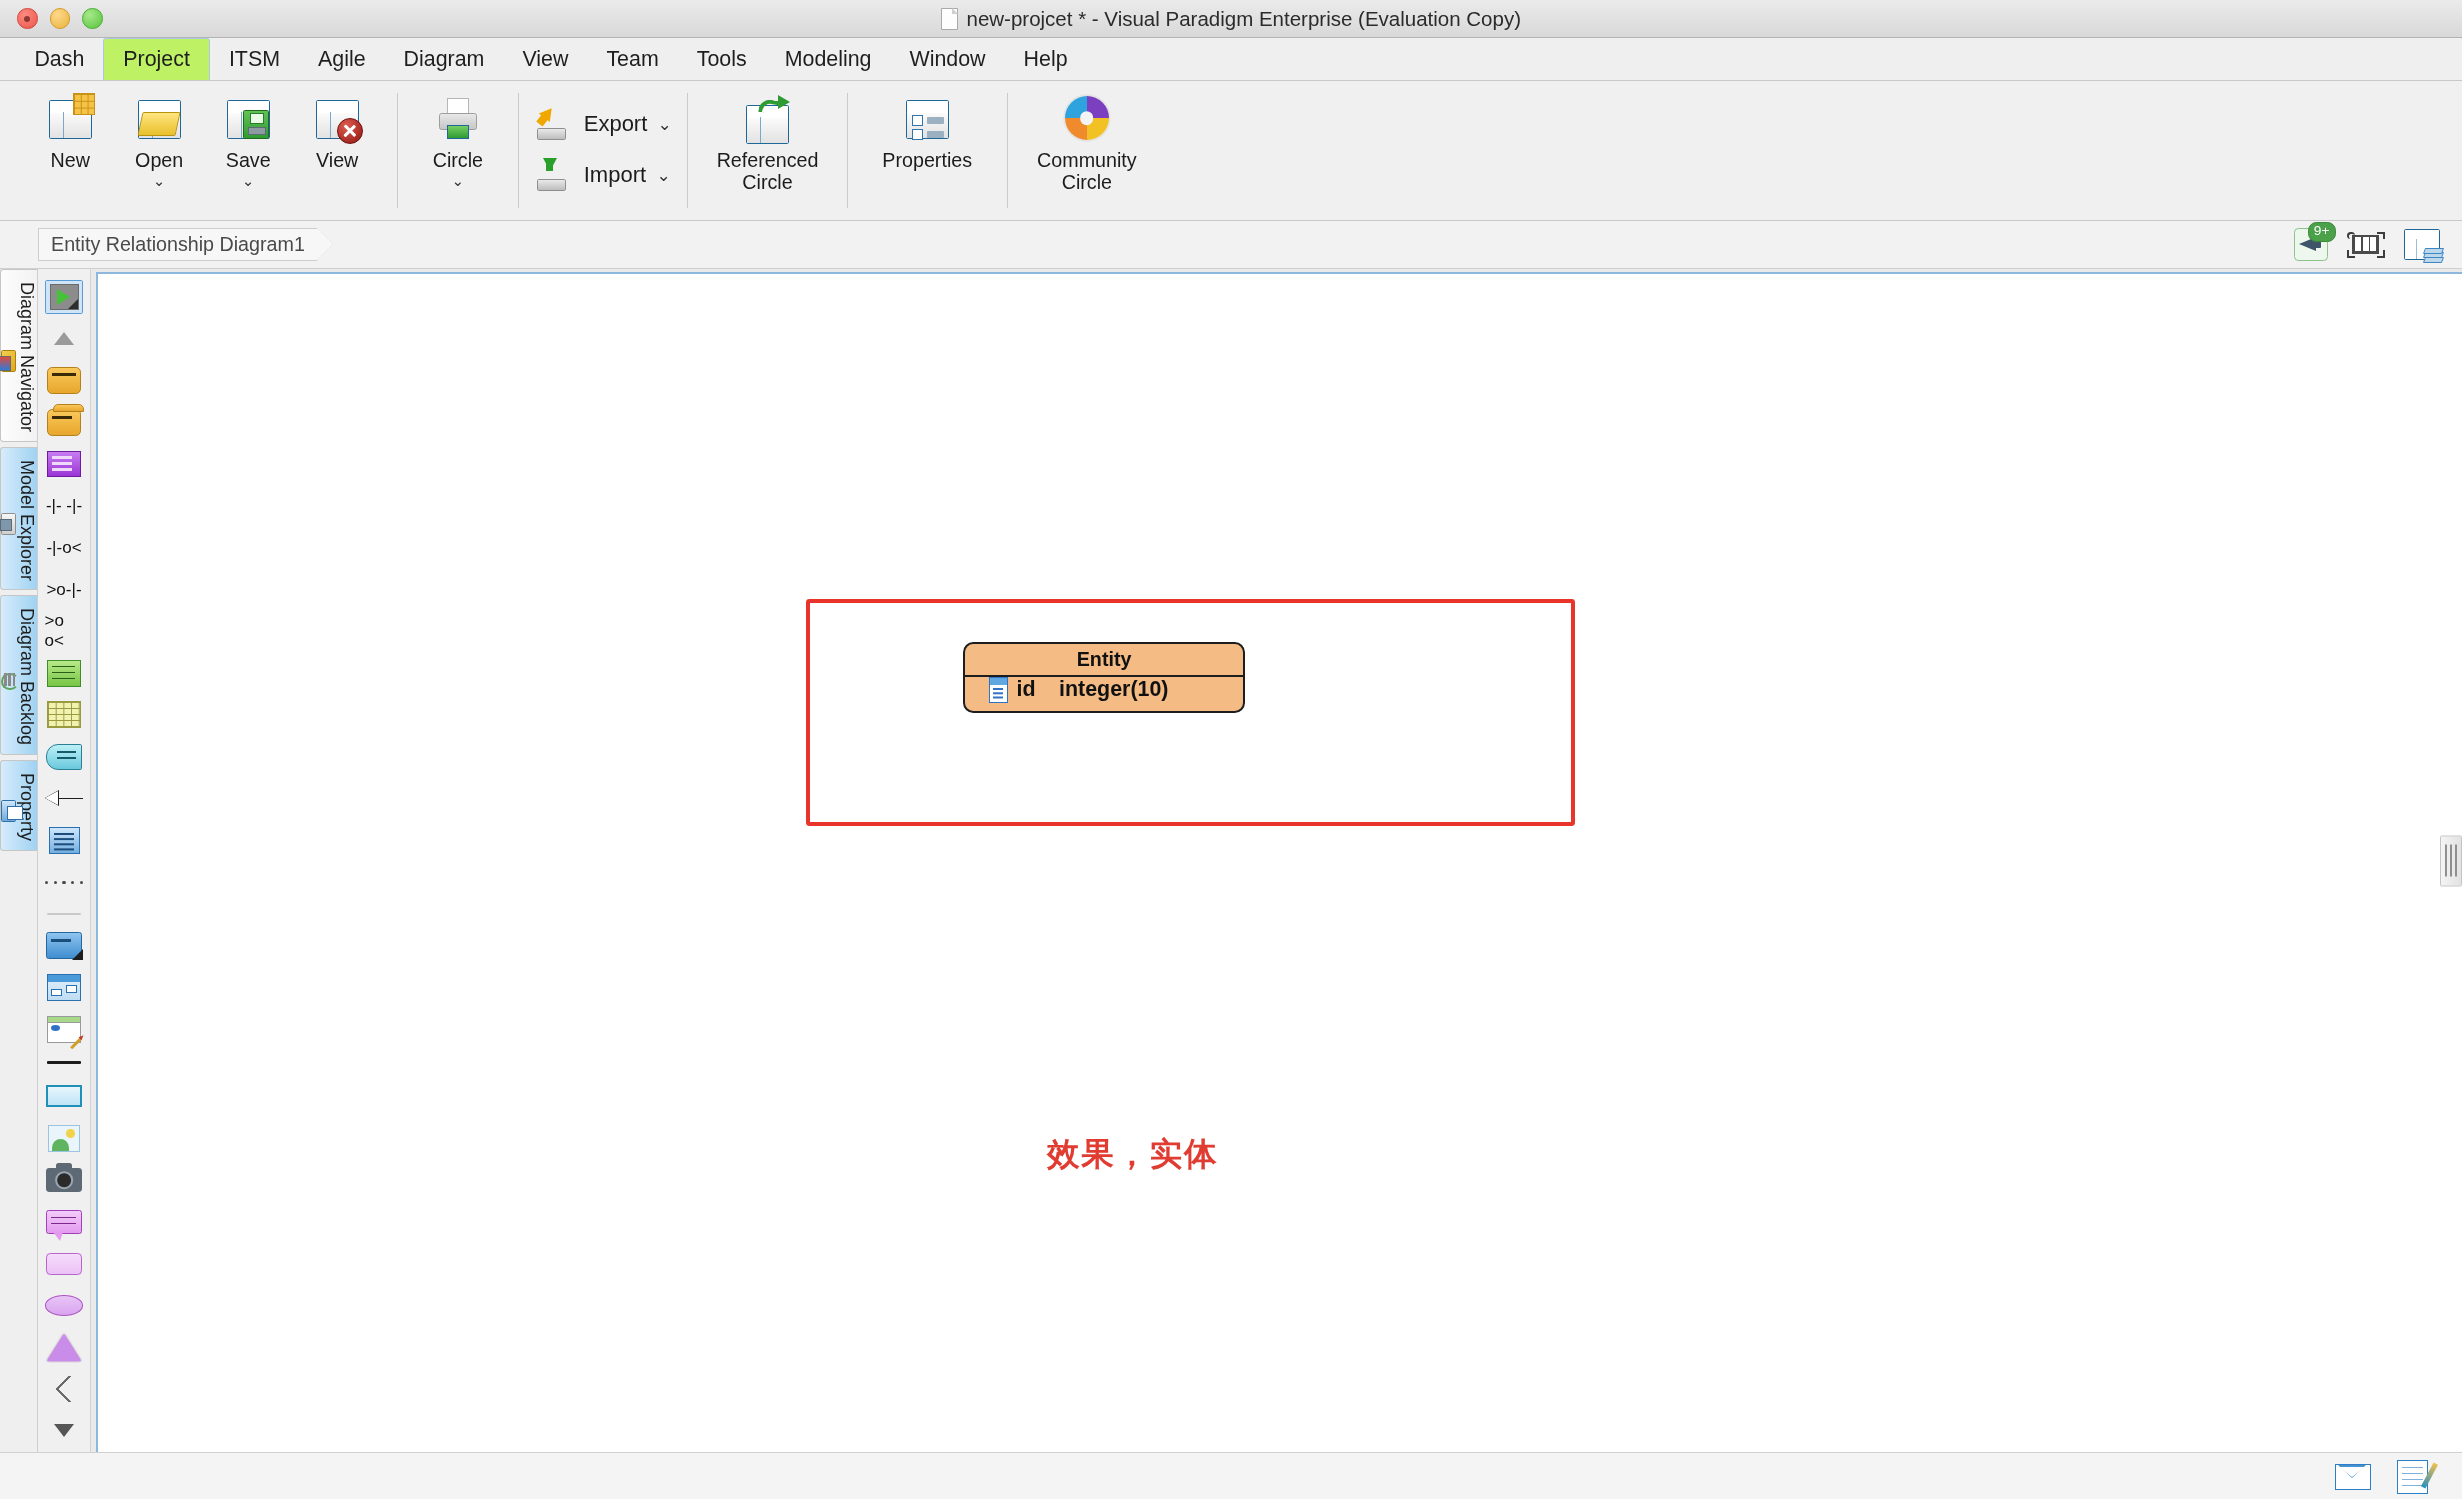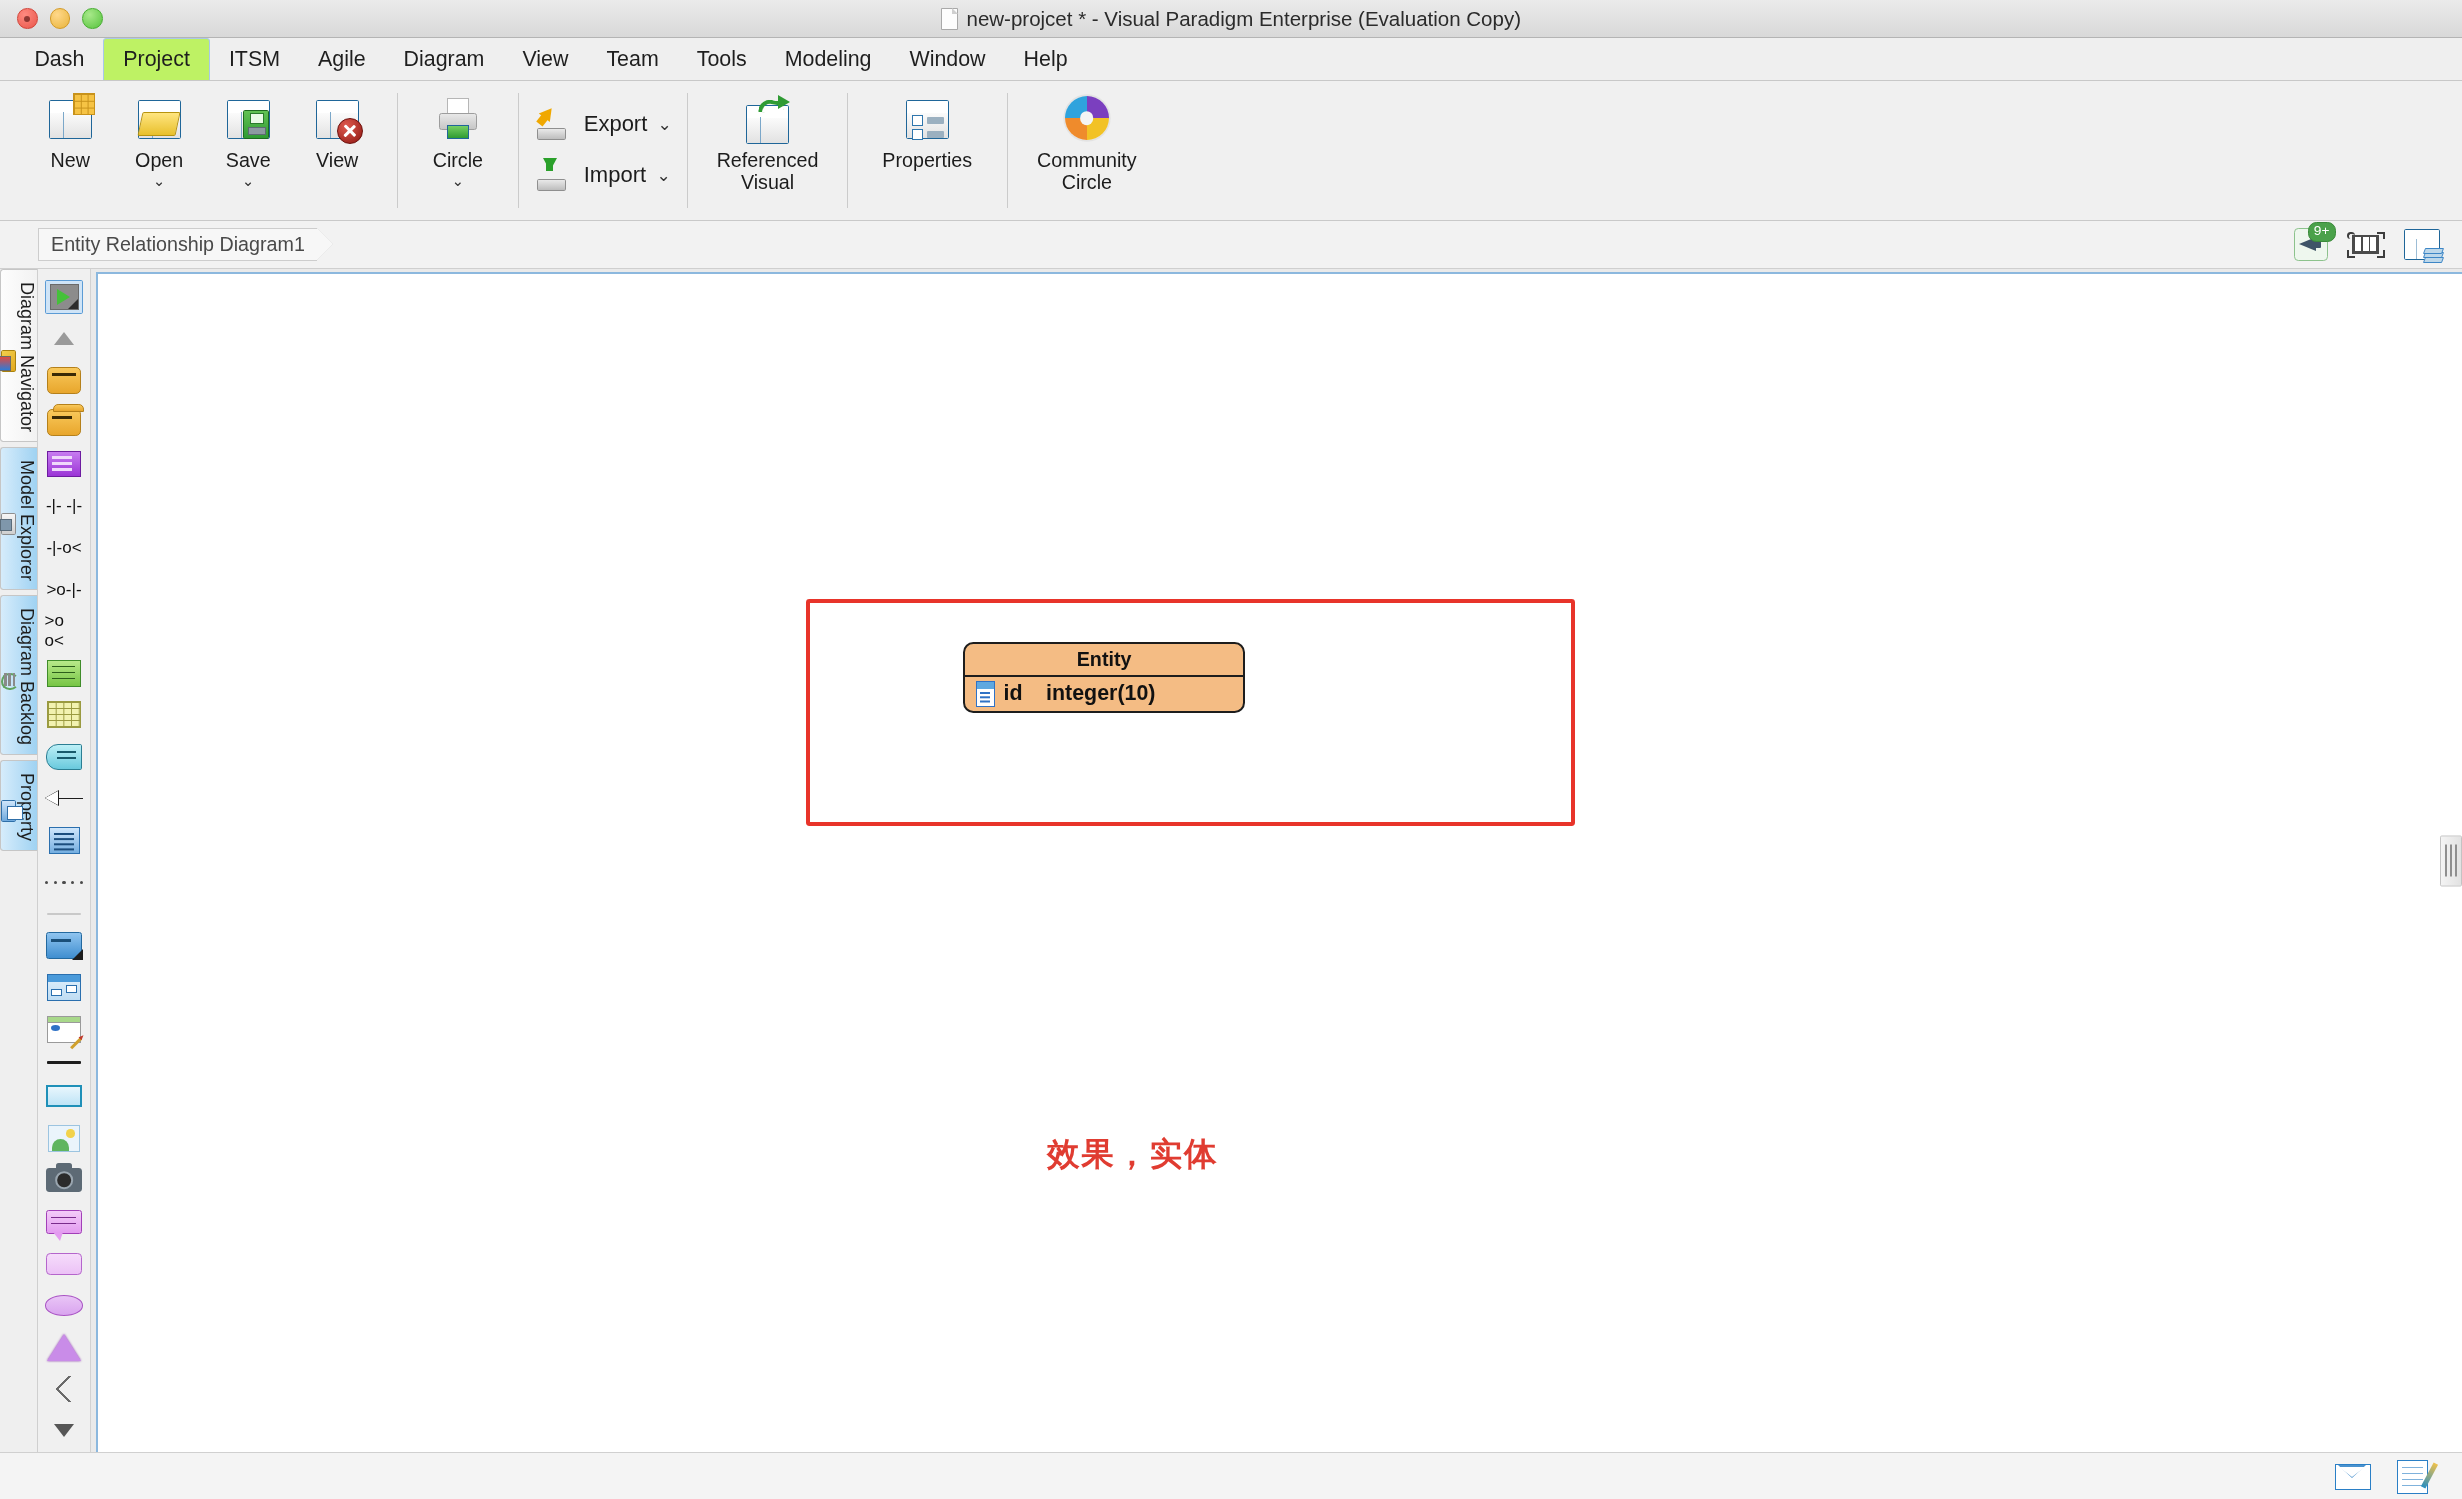--- a/index.html
+++ b/index.html
@@ -325,21 +325,21 @@
     position:absolute; left:708px; top:325px; width:769px; height:227px;
     border: 4.3px solid #e8342a; border-radius:3.4px; background:#ffffff;
     box-shadow: inset 0 0 0 1.7px #fff;
   }
   .entity {
     position:absolute; left:865px; top:368px; width:282px;
     background:#f4bc84; border:2.6px solid #1d1d1d; border-radius:10.3px; overflow:hidden;font-weight:bold;
   }
   .entity .ehead { height:32.5px; display:flex; align-items:center; justify-content:center;
     font-size:19.7px; color:#111; border-bottom:2.6px solid #1d1d1d; }
-  .entity .erow { height:34px; display:flex; align-items:center; padding-left:11px; gap:8.5px; font-size:21.4px; color:#111;}
+  .entity .erow { height:34px; display:flex; padding-left:24px; gap:8.5px; font-size:21.4px; color:#111;}
   .col-ico { width:19px;height:26px;background:#fff;border:1.7px solid #2f72c6;position:relative;flex:none;}
   .col-ico::before{content:"";position:absolute;left:0;right:0;top:0;height:6.8px;background:#5fa8e0;}
   .col-ico::after{content:"";position:absolute;left:3.4px;top:10.3px;width:9.4px;height:1.7px;background:#2f72c6;
     box-shadow:0 4.3px 0 #2f72c6, 0 8.5px 0 #2f72c6;}
   .entity .erow .ename { min-width:34px; }
   .cn-note {
     position:absolute; left:949px; top:859px;
     font-size:32.5px; color:#e03c31; letter-spacing:1.7px;
     font-family:"DejaVu Sans", sans-serif; font-weight:bold;
   }
@@ -472,21 +472,21 @@
   </div>
 
   <div class="rib-sep"></div>
 
   <div class="rib-group">
     <div class="rib-btn wide refproj">
       <span class="ico">
         <span class="win-ico" style="top:10.3px;"><span class="bar"></span><span class="body"></span><span class="split"></span></span>
         <span class="green-arrow"></span>
       </span>
-      <span class="lbl">Referenced Visual</span>
+      <span class="lbl">Referenced Circle</span>
     </div>
   </div>
 
   <div class="rib-sep"></div>
 
   <div class="rib-group">
     <div class="rib-btn wide">
       <span class="ico propico">
         <span class="win-ico"><span class="bar"></span><span class="body"></span></span>
         <span class="chk" style="left:8.5px;top:20.5px;"></span>

